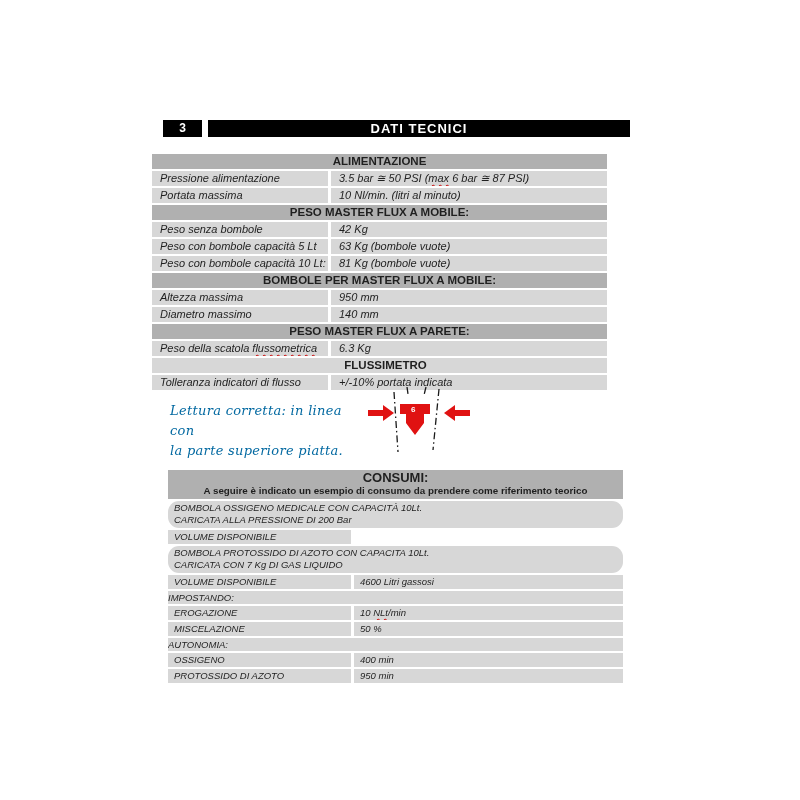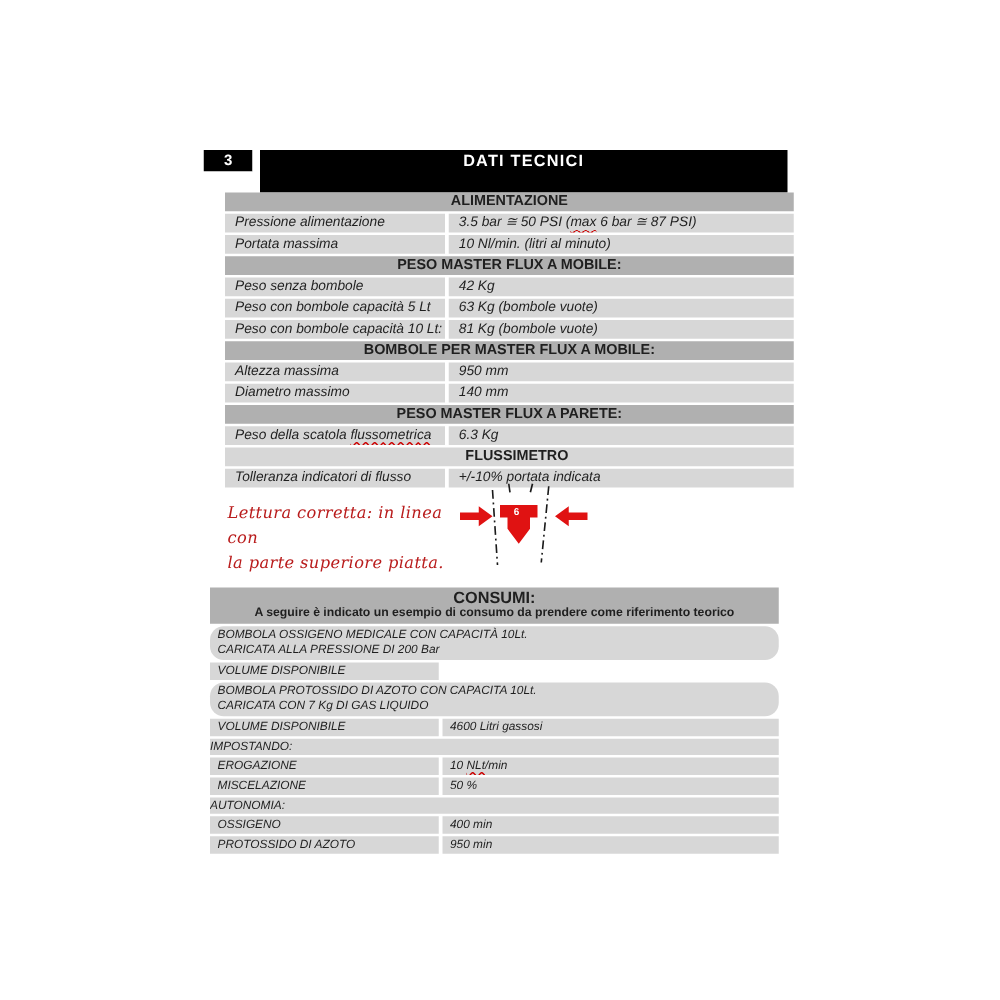--- a/index.html
+++ b/index.html
@@ -4,25 +4,25 @@
 <style>
   html,body{margin:0;padding:0;background:#ffffff;}
   .page{position:relative;width:800px;height:800px;background:#ffffff;overflow:hidden;
         font-family:"Liberation Sans",sans-serif;color:#1f1f1f;}
 
   
   .chapter-header{position:absolute;left:163px;top:120px;width:467px;height:17px;display:flex;}
   .num-box{width:39px;height:17px;background:#000;color:#fff;font-weight:bold;
            font-size:12px;line-height:17px;text-align:center;}
   .hgap{width:6px;height:17px;background:#fff;}
-  .title-bar{flex:1;height:34px;background:#000;color:#fff;font-weight:bold;
+  .title-bar{flex:1;height:17px;background:#000;color:#fff;font-weight:bold;
              font-size:13px;line-height:17px;text-align:center;letter-spacing:1px;}
 
   
-  .t1{position:absolute;left:180px;top:154px;width:455px;display:grid;
+  .t1{position:absolute;left:152px;top:154px;width:455px;display:grid;
       grid-template-columns:176px 1fr;gap:2px 3px;}
   .t2{position:absolute;left:168px;top:470px;width:455px;display:grid;
       grid-template-columns:183px 1fr;gap:2px 3px;}
   .cell{background:#d7d7d7;font-style:italic;font-size:11px;line-height:15px;
         height:15px;padding-left:8px;white-space:nowrap;overflow:hidden;}
   .sec{grid-column:1/3;background:#b0b0b0;font-weight:bold;font-style:normal;
        text-align:center;font-size:11.5px;line-height:15px;height:15px;padding-left:0;}
   .sec-light{grid-column:1/3;background:#d7d7d7;font-weight:bold;font-style:normal;
        text-align:center;font-size:11.5px;line-height:15px;height:15px;padding-left:12px;}
   .t2 .cell{font-size:9.5px;line-height:14px;height:14px;padding-left:6px;}
@@ -33,21 +33,21 @@
   .t2 .span2{grid-column:1/3;background:#d7d7d7;font-style:italic;font-size:9.5px;
              line-height:12px;height:26px;padding:1px 0 0 6px;border-radius:11px;}
   .t2 .center{grid-column:1/3;background:#d7d7d7;font-style:italic;text-align:left;
               font-size:9.5px;line-height:13px;height:13px;padding-left:0;}
   .wavy{text-decoration:underline;text-decoration-style:wavy;text-decoration-color:#c00;
         text-decoration-thickness:1px;text-underline-offset:2px;margin-top:45px;}
 
   
   .note-text{position:absolute;left:170px;top:401px;width:200px;
              font-family:"DejaVu Serif",serif;font-style:italic;font-size:13px;
-             line-height:20px;color:#b91c1c;letter-spacing:0.3px;margin-left:12px;}
+             line-height:20px;color:#0369a1;letter-spacing:0.3px;}
 
   
   .flow{position:absolute;left:360px;top:386px;}
   .dash{stroke:#1a1a1a;stroke-width:1.3;fill:none;stroke-dasharray:7 3 1.5 3;}
   .red{fill:#e01212;}
 </style>
 </head>
 <body>
 
 <div class="page">

